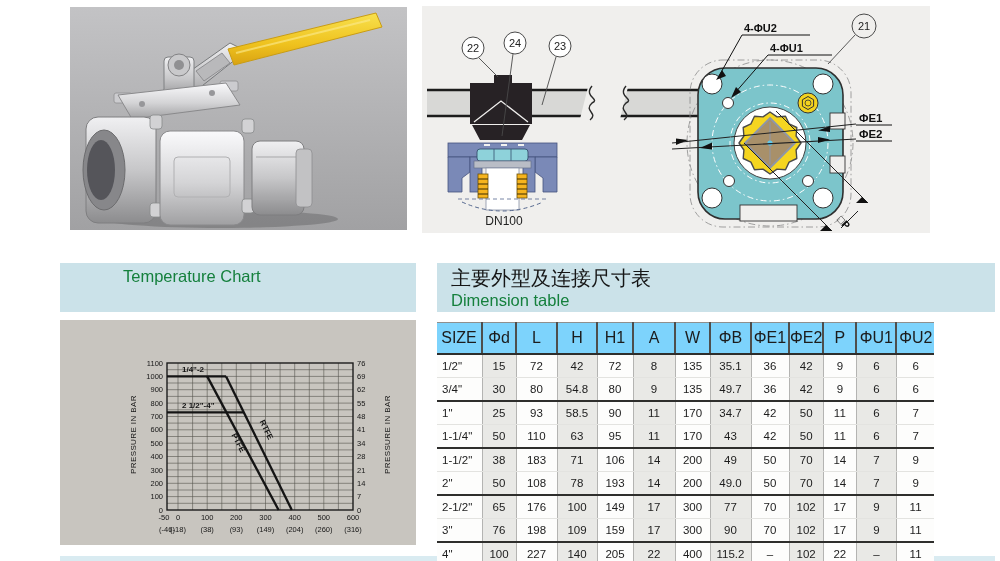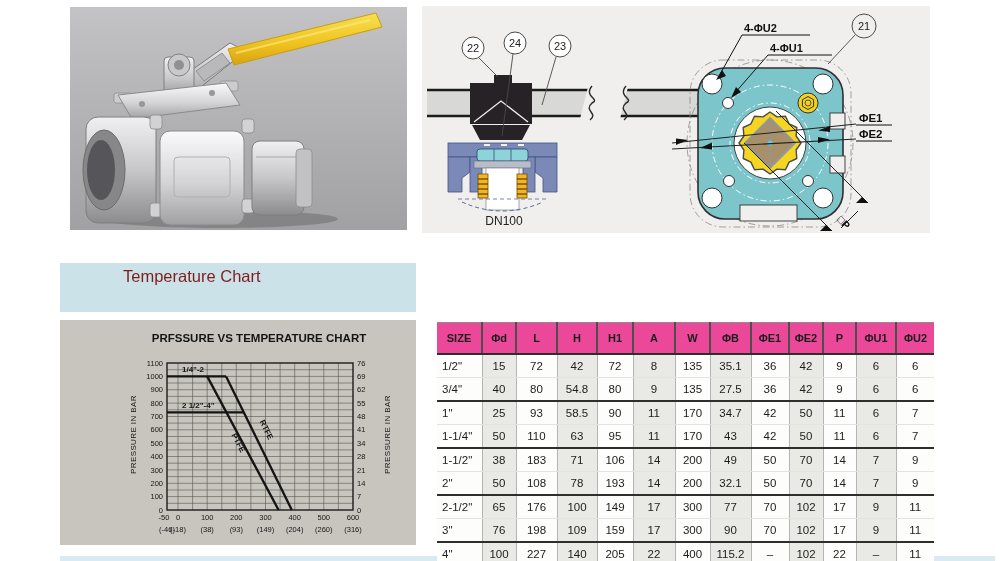--- a/index.html
+++ b/index.html
@@ -8,35 +8,35 @@
   
   #photo-panel{position:absolute;left:70px;top:7px;width:337px;height:223px;}
   #drawing-panel{position:absolute;left:422px;top:6px;width:508px;height:227px;background:#f0efed;}
   #section-svg{position:absolute;left:0;top:0;}
   #flange-svg{position:absolute;left:250px;top:0;}
   
   .hdr{position:absolute;top:263px;height:49px;background:#cbe2e9;box-sizing:border-box;padding-top:3px;}
   #hdr-left{left:60px;width:356px;padding-left:63px;}
   #hdr-right{left:437px;width:558px;padding-left:14px;}
   .hdr-zh{font-size:20px;line-height:24px;color:#161616;}
-  .hdr-en{font-size:16.5px;line-height:20px;color:#7f1d1d;}
+  .hdr-en{font-size:16.5px;line-height:20px;color:#15803d;}
   
   #chart-panel{position:absolute;left:60px;top:320px;width:356px;height:225px;background:#c8c5bf;}
   #chart-title{position:absolute;left:0;top:12px;width:356px;text-align:center;
                transform:translateX(21px);font-size:11.5px;font-weight:bold;color:#141414;}
   #chart-svg{position:absolute;left:0;top:0;}
   #chart-svg line.grid{stroke:#55544e;stroke-width:0.6;}
   #chart-svg .tick{font-size:7.5px;fill:#161616;}
   #chart-svg .axis-title{font-size:8px;fill:#161616;letter-spacing:0.4px;}
   #chart-svg polyline{fill:none;stroke:#141414;stroke-width:2.3;}
   #chart-svg .series-label{font-size:8px;font-weight:bold;fill:#141414;}
   
   #dim-table{position:absolute;left:437px;top:322px;border-collapse:collapse;table-layout:fixed;
              font-size:11.5px;color:#1c1c1c;background:#fdfdfc;z-index:2;}
-  #dim-table th{background:#ec4899;height:30px;font-weight:700;font-size:11px;
+  #dim-table th{background:#7dd3fc;height:30px;font-weight:400;font-size:16px;
                 border-left:2px solid #4e4e4c;border-right:2px solid #4e4e4c;
                 border-top:1px solid #8f8f8d;border-bottom:2px solid #2e2e2c;padding:0;}
   #dim-table th:first-child{border-left:none;}
   #dim-table th:last-child{border-right:none;}
   #dim-table td{height:22px;text-align:center;border-left:1px solid #b4b4b2;border-right:1px solid #b4b4b2;
                 border-bottom:1px solid #e3e3e0;padding:0;}
   #dim-table td:first-child{text-align:left;padding-left:5px;border-left:none;}
   #dim-table td:last-child{border-right:none;}
   #dim-table tr.grp td{border-bottom:2px solid #2e2e2c;}
   #dim-table tbody tr:last-child td{border-bottom:2px solid #2e2e2c;}
@@ -252,20 +252,24 @@
       <g>
         <line x1="183" y1="29" x2="156" y2="58" stroke="#4a4a4a" stroke-width="0.9"></line>
         <circle cx="192" cy="20" r="12" fill="#f0efed" stroke="#4a4a4a" stroke-width="1"></circle>
         <text x="192" y="24" text-anchor="middle" font-size="11" fill="#222">21</text>
       </g>
     </svg>
   </div>
 
   <div class="hdr" id="hdr-left">
     <div class="hdr-en">Temperature Chart</div>
+  </div>
+  <div class="hdr" id="hdr-right">
+    <div class="hdr-zh">主要外型及连接尺寸表</div>
+    <div class="hdr-en">Dimension table</div>
   </div>
 
   <div id="chart-panel">
     <svg id="chart-svg" viewBox="0 0 356 225" width="356" height="225">
         <line class="grid" x1="118.0" y1="43" x2="118.0" y2="190"></line>
         <line class="grid" x1="132.6" y1="43" x2="132.6" y2="190"></line>
         <line class="grid" x1="147.2" y1="43" x2="147.2" y2="190"></line>
         <line class="grid" x1="161.8" y1="43" x2="161.8" y2="190"></line>
         <line class="grid" x1="176.3" y1="43" x2="176.3" y2="190"></line>
         <line class="grid" x1="190.9" y1="43" x2="190.9" y2="190"></line>
@@ -341,21 +345,20 @@
         <text class="axis-title" transform="translate(330,154) rotate(-90)">PRESSURE IN BAR</text>
         <polyline points="107.0,56.4 166.1,56.4"></polyline>
         <polyline points="107.0,92.4 183.9,92.4"></polyline>
         <polyline points="147.2,56.4 218.6,190.0"></polyline>
         <polyline points="166.1,56.4 231.8,190.0"></polyline>
         <text class="series-label" text-anchor="start" transform="translate(122,52.4) rotate(0)">1/4"-2</text>
         <text class="series-label" text-anchor="start" transform="translate(122,88.4) rotate(0)">2 1/2"-4"</text>
         <text class="series-label" text-anchor="middle" transform="translate(176,124.0) rotate(62)">PTFE</text>
         <text class="series-label" text-anchor="middle" transform="translate(204,111.0) rotate(64)">RTFE</text>
       </svg>
-    <div id="chart-title">PRFSSURE VS TEMPERATURE CHART</div>
   </div>
 
   <table id="dim-table">
       <colgroup>
         <col style="width: 45px;">
         <col style="width: 34px;">
         <col style="width: 41px;">
         <col style="width: 40px;">
         <col style="width: 36px;">
         <col style="width: 42px;">
@@ -395,27 +398,27 @@
           <td>135</td>
           <td>35.1</td>
           <td>36</td>
           <td>42</td>
           <td>9</td>
           <td>6</td>
           <td>6</td>
         </tr>
         <tr class="grp">
           <td>3/4"</td>
-          <td>40</td>
+          <td>30</td>
           <td>80</td>
           <td>54.8</td>
           <td>80</td>
           <td>9</td>
           <td>135</td>
-          <td>27.5</td>
+          <td>49.7</td>
           <td>36</td>
           <td>42</td>
           <td>9</td>
           <td>6</td>
           <td>6</td>
         </tr>
         <tr>
           <td>1"</td>
           <td>25</td>
           <td>93</td>
@@ -461,21 +464,21 @@
           <td>9</td>
         </tr>
         <tr class="grp">
           <td>2"</td>
           <td>50</td>
           <td>108</td>
           <td>78</td>
           <td>193</td>
           <td>14</td>
           <td>200</td>
-          <td>32.1</td>
+          <td>49.0</td>
           <td>50</td>
           <td>70</td>
           <td>14</td>
           <td>7</td>
           <td>9</td>
         </tr>
         <tr>
           <td>2-1/2"</td>
           <td>65</td>
           <td>176</td>

